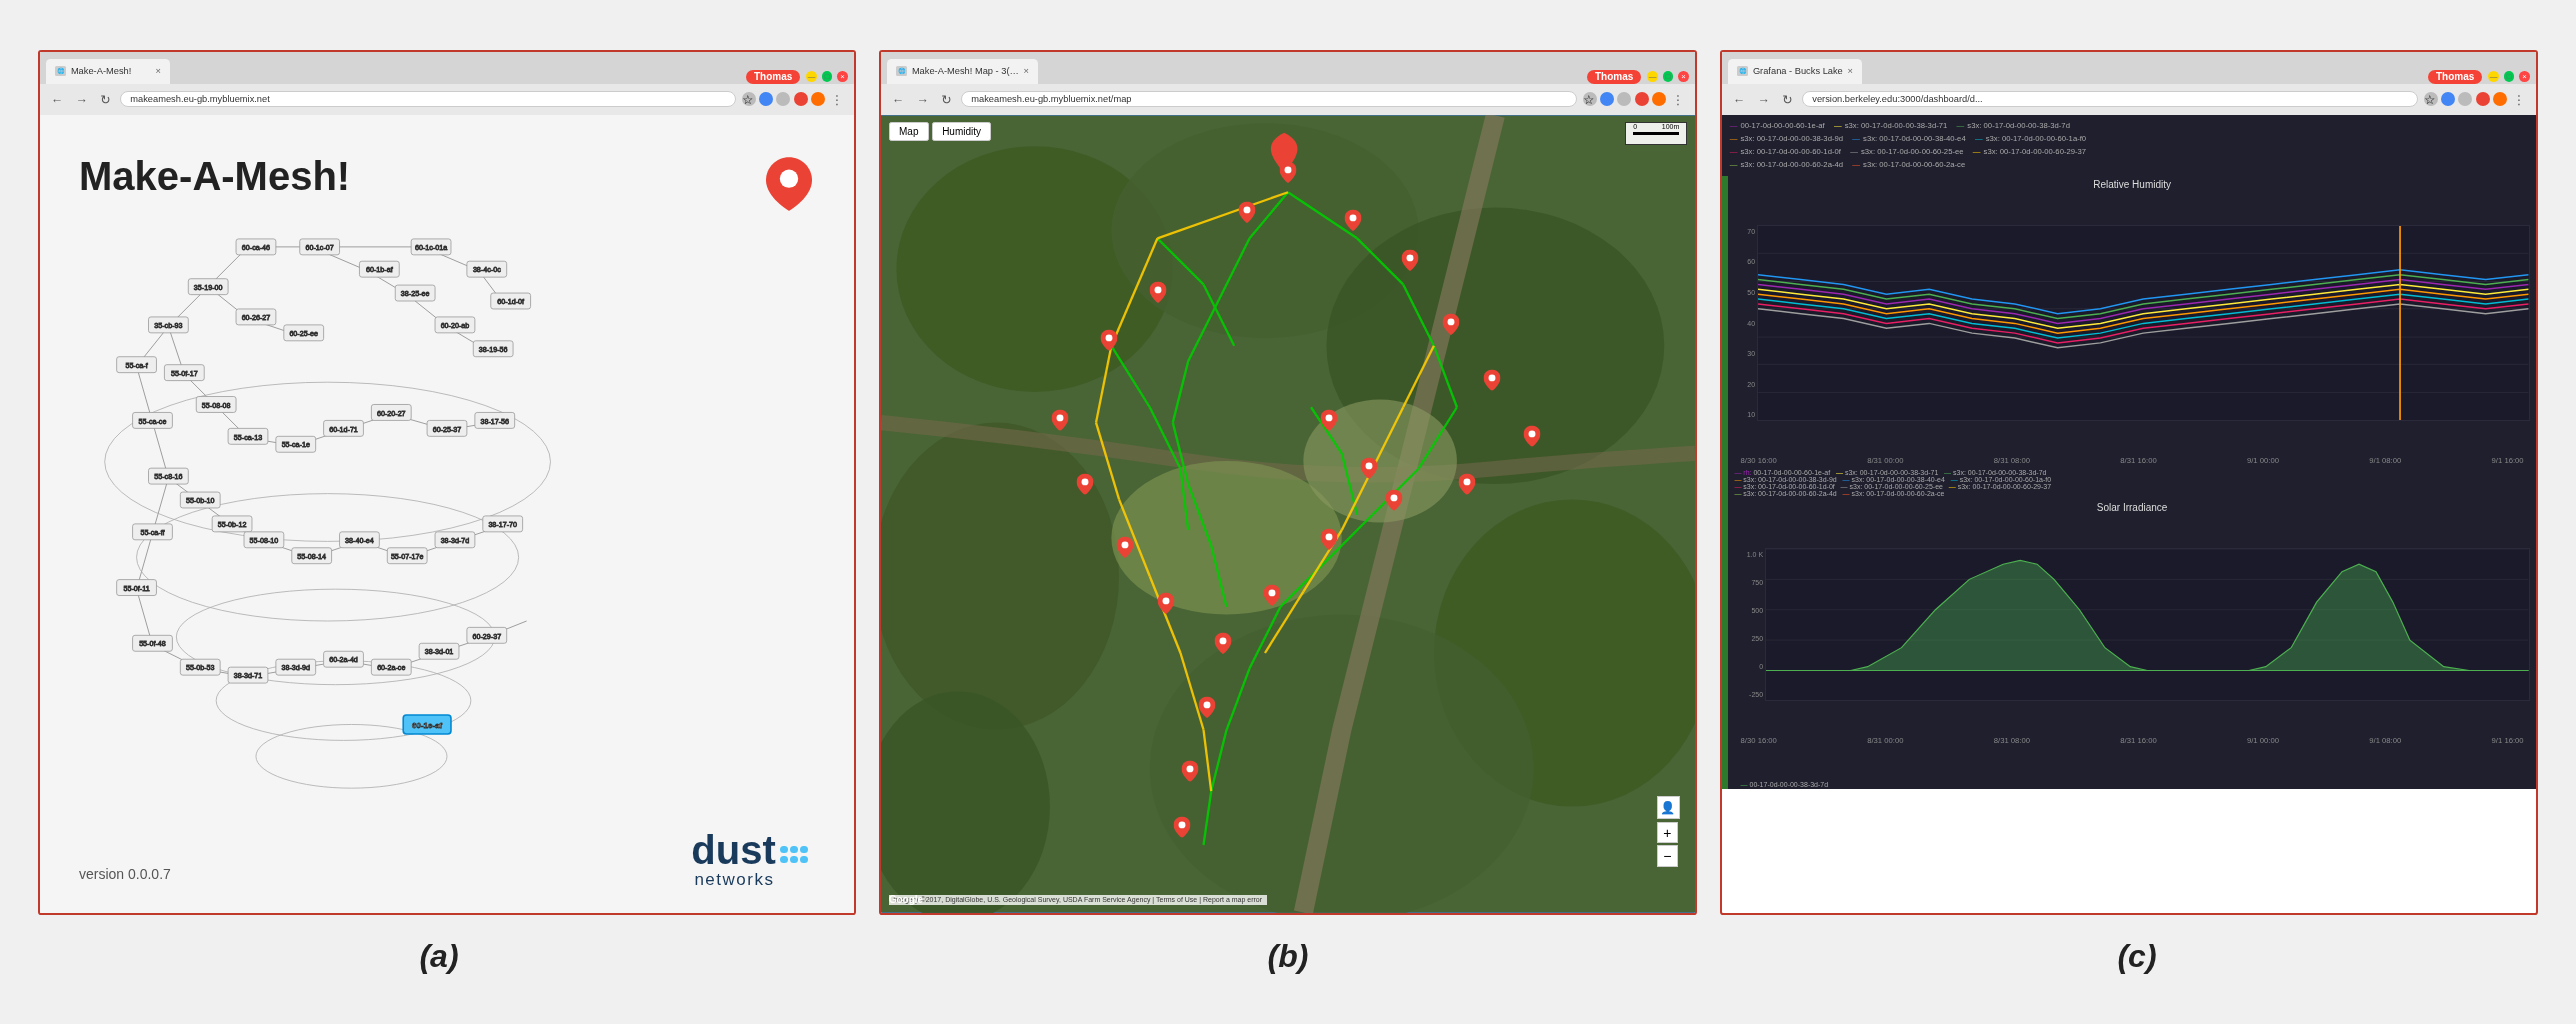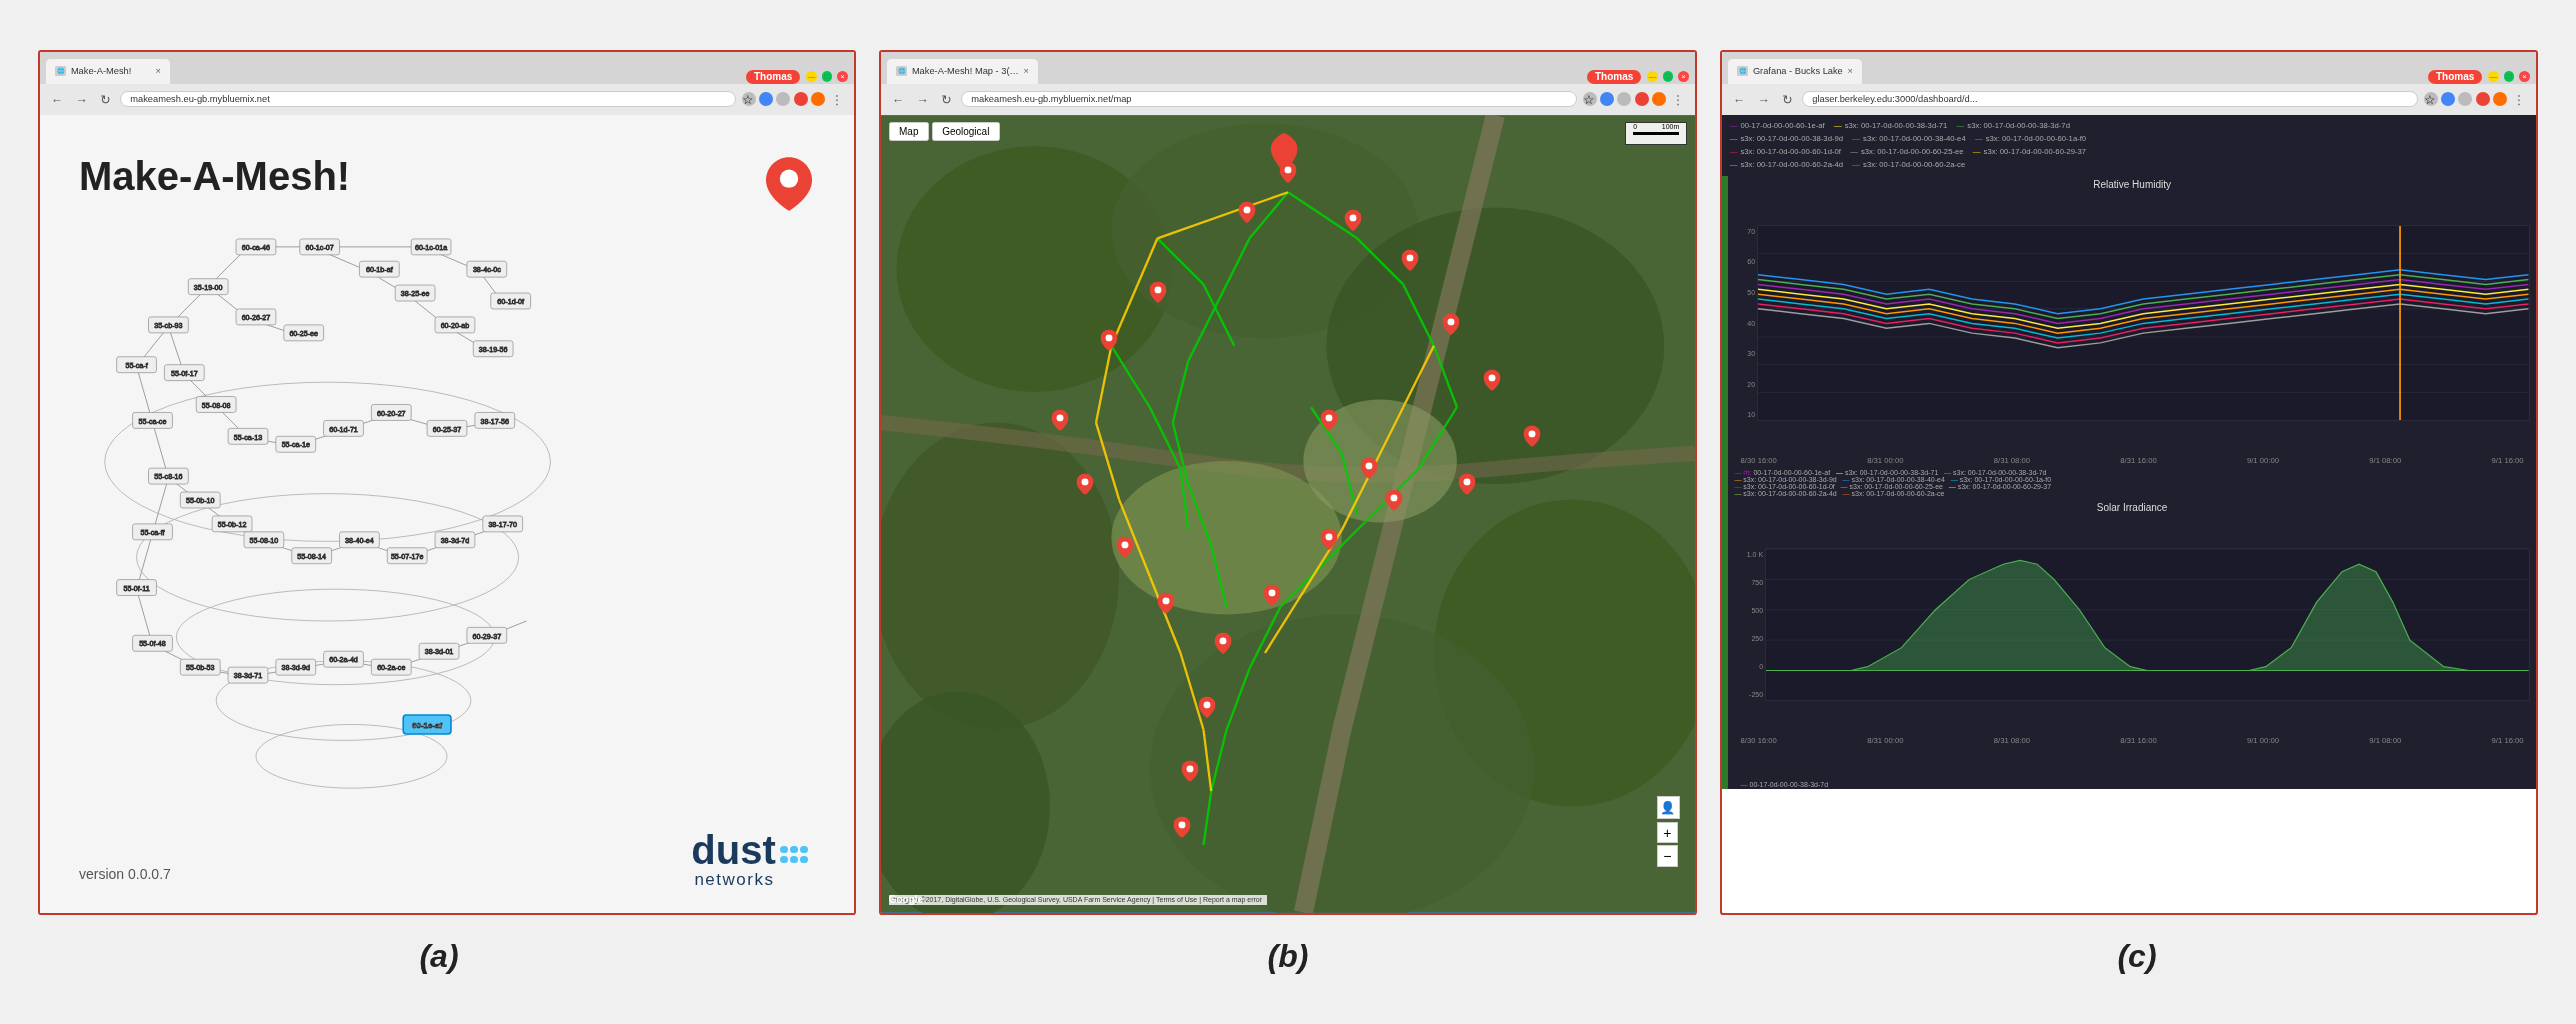--- a/index.html
+++ b/index.html
@@ -921,21 +921,21 @@
             <div style="position:absolute;left:60%;top:46%;transform:translate(-50%,-100%);">
               <svg width="17" height="21.6" viewBox="0 0 22 28">
                   <path d="M11 0C4.9 0 0 4.9 0 11 0 19.25 11 28 11 28S22 19.25 22 11C22 4.9 17.1 0 11 0Z" fill="#ea4335"></path>
                   <circle cx="11" cy="11" r="4.5" fill="white"></circle>
                 </svg>
             </div>
           </div>
 
           <div class="map-controls-top">
             <div class="map-btn">Map</div>
-            <div class="map-btn">Geological</div>
+            <div class="map-btn">Humidity</div>
           </div>
 
           <div class="map-scale">
             <div style="width:46px;height:3.1px;background:#000;position:relative;">
               <div style="position:absolute;left:0;top:-9.3px;font-size:7px;">0</div>
               <div style="position:absolute;right:0;top:-9.3px;font-size:7px;">100m</div>
             </div>
           </div>
 
           <div class="map-zoom">
@@ -965,21 +965,21 @@
               <div class="window-btn win-maximize">□</div>
               <div class="window-btn win-close">×</div>
             </div>
           </div>
         </div>
         <div class="address-bar-row">
           <span class="nav-btn">←</span>
           <span class="nav-btn">→</span>
           <span class="nav-btn">↻</span>
           <div class="address-bar">
-            <span class="address-text">glaser.berkeley.edu:3000/dashboard/d...</span>
+            <span class="address-text">version.berkeley.edu:3000/dashboard/d...</span>
           </div>
           <div class="browser-actions">
             <div class="action-dot">☆</div>
             <div class="action-dot blue"></div>
             <div class="action-dot"></div>
             <div class="action-dot red"></div>
             <div class="action-dot orange"></div>
             <span class="nav-btn">⋮</span>
           </div>
         </div>

